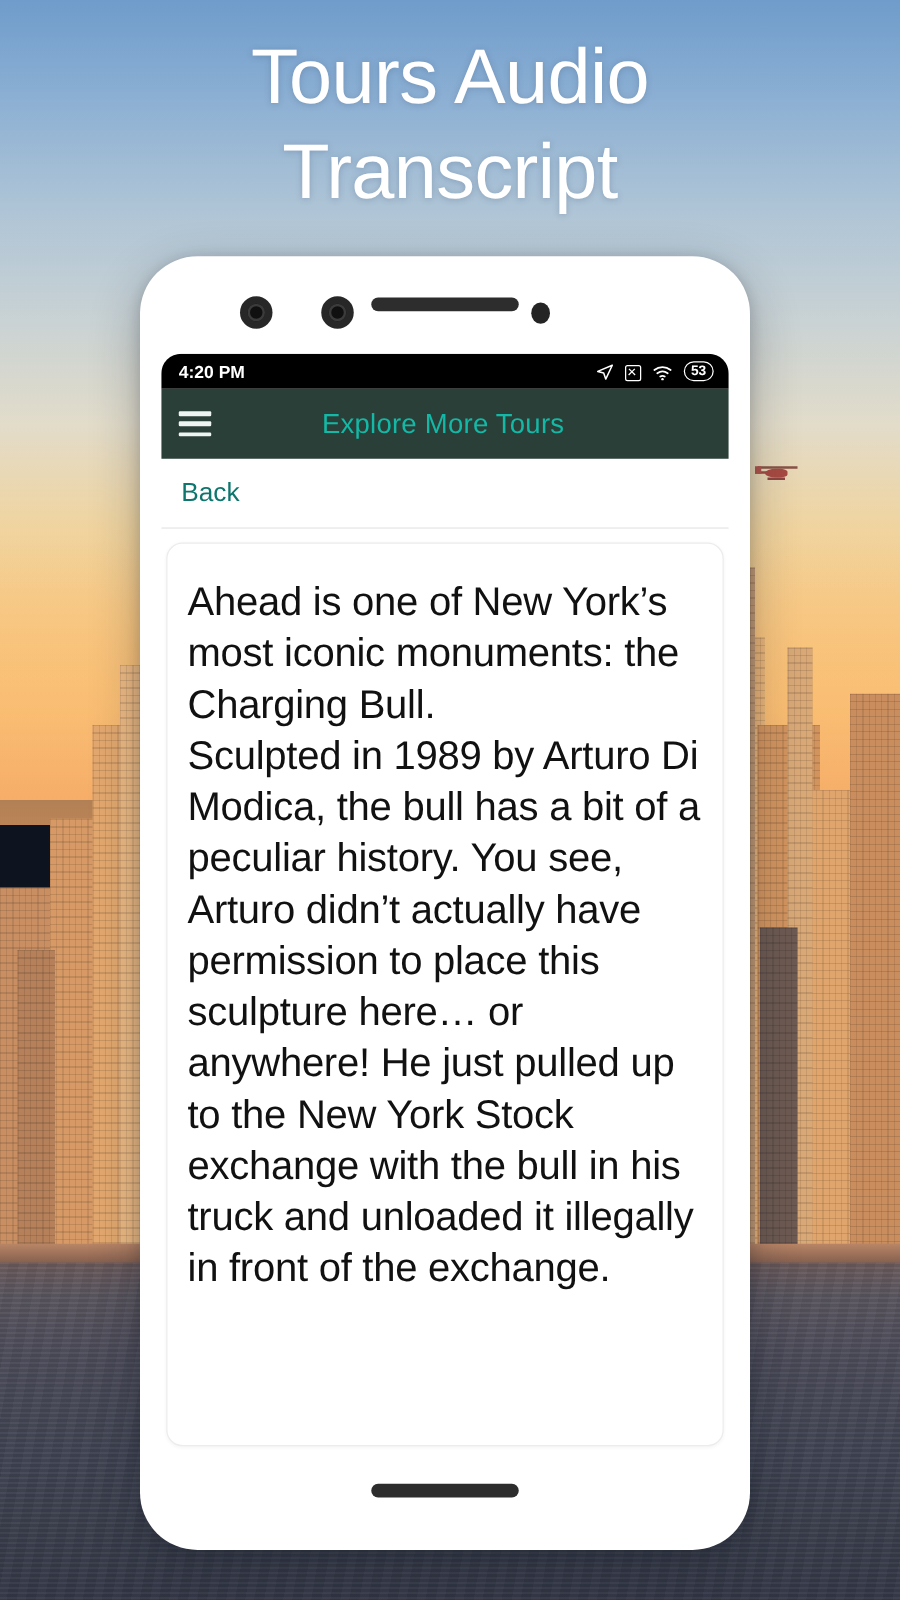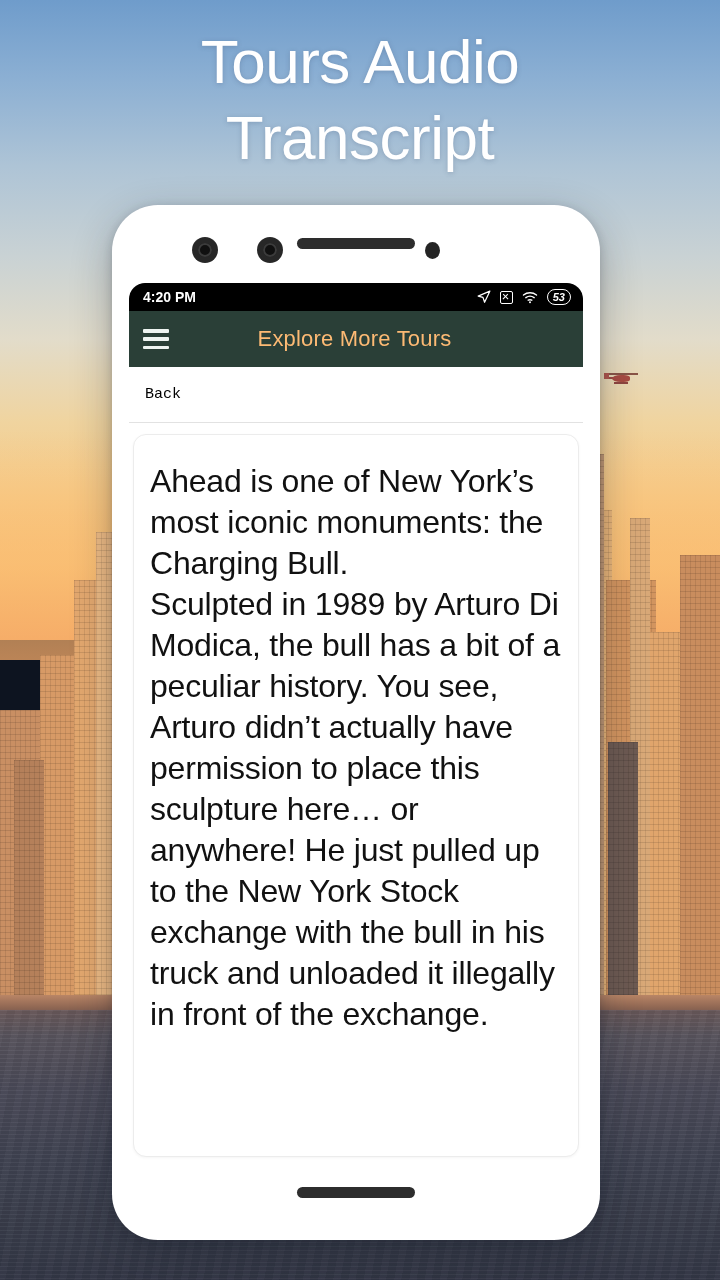--- a/index.html
+++ b/index.html
@@ -109,21 +109,21 @@
   }
 
   
   #statusbar{
     height:28px; background:#000; color:#fff;
     display:flex; align-items:center; justify-content:space-between;
     padding:0 12px 0 14px; font-size:14px; font-weight:700;
     border-radius:14px 14px 0 0;
     gap:48px;
   }
-  #statusbar .right{ display:flex; align-items:center; gap:9px;font-style:italic; }
+  #statusbar .right{ display:flex; align-items:flex-end; gap:9px; }
   .ico{ display:inline-block; }
   .ico.loc{ width:14px; height:14px; }
   .ico.mute{
     width:13px; height:13px; border:1.6px solid #fff; border-radius:2px;
     position:relative;
   }
   .ico.mute::before, .ico.mute::after{
     content:""; position:absolute; left:1.5px; top:4.2px; width:7px; height:1.4px; background:#fff;
   }
   .ico.mute::before{ transform:rotate(45deg); }
@@ -136,30 +136,30 @@
 
   
   #appbar{
     height:56px; background:#2a3f37; display:flex; align-items:center; padding:0 14px;
     position:relative;
   }
   #hamburger{ width:26px; height:20px; display:flex; flex-direction:column; justify-content:space-between; cursor:pointer; }
   #hamburger span{ display:block; height:3.5px; background:#eef4f1; border-radius:1px; }
   #appbar-title{
     position:absolute; left:0; right:3px; text-align:center;
-    color:#fdba74; font-size:22px; font-weight:400; letter-spacing:.2px;
+    color:#14b8a6; font-size:22px; font-weight:400; letter-spacing:.2px;
     pointer-events:none;
   }
 
   
   #backrow{
     height:56px; background:#fff; display:flex; align-items:center; padding:0 16px;
     border-bottom:1px solid #e2e2e2;
   }
-  #backrow .lbl{ color:#000000; font-size:15px;font-family:Liberation Mono, monospace; }
+  #backrow .lbl{ color:#0f766e; font-size:21px; }
 
   
   #cardwrap{ background:#fff; padding:11px 4px 0 4px; height:740px; }
   #card{
     background:#fff; border:1px solid #ececec; border-radius:13px;
     height:723px; overflow:hidden;
     box-shadow:0 1px 3px rgba(0,0,0,.045);
     padding:26px 16px 0 16px;
   }
   #card p{

